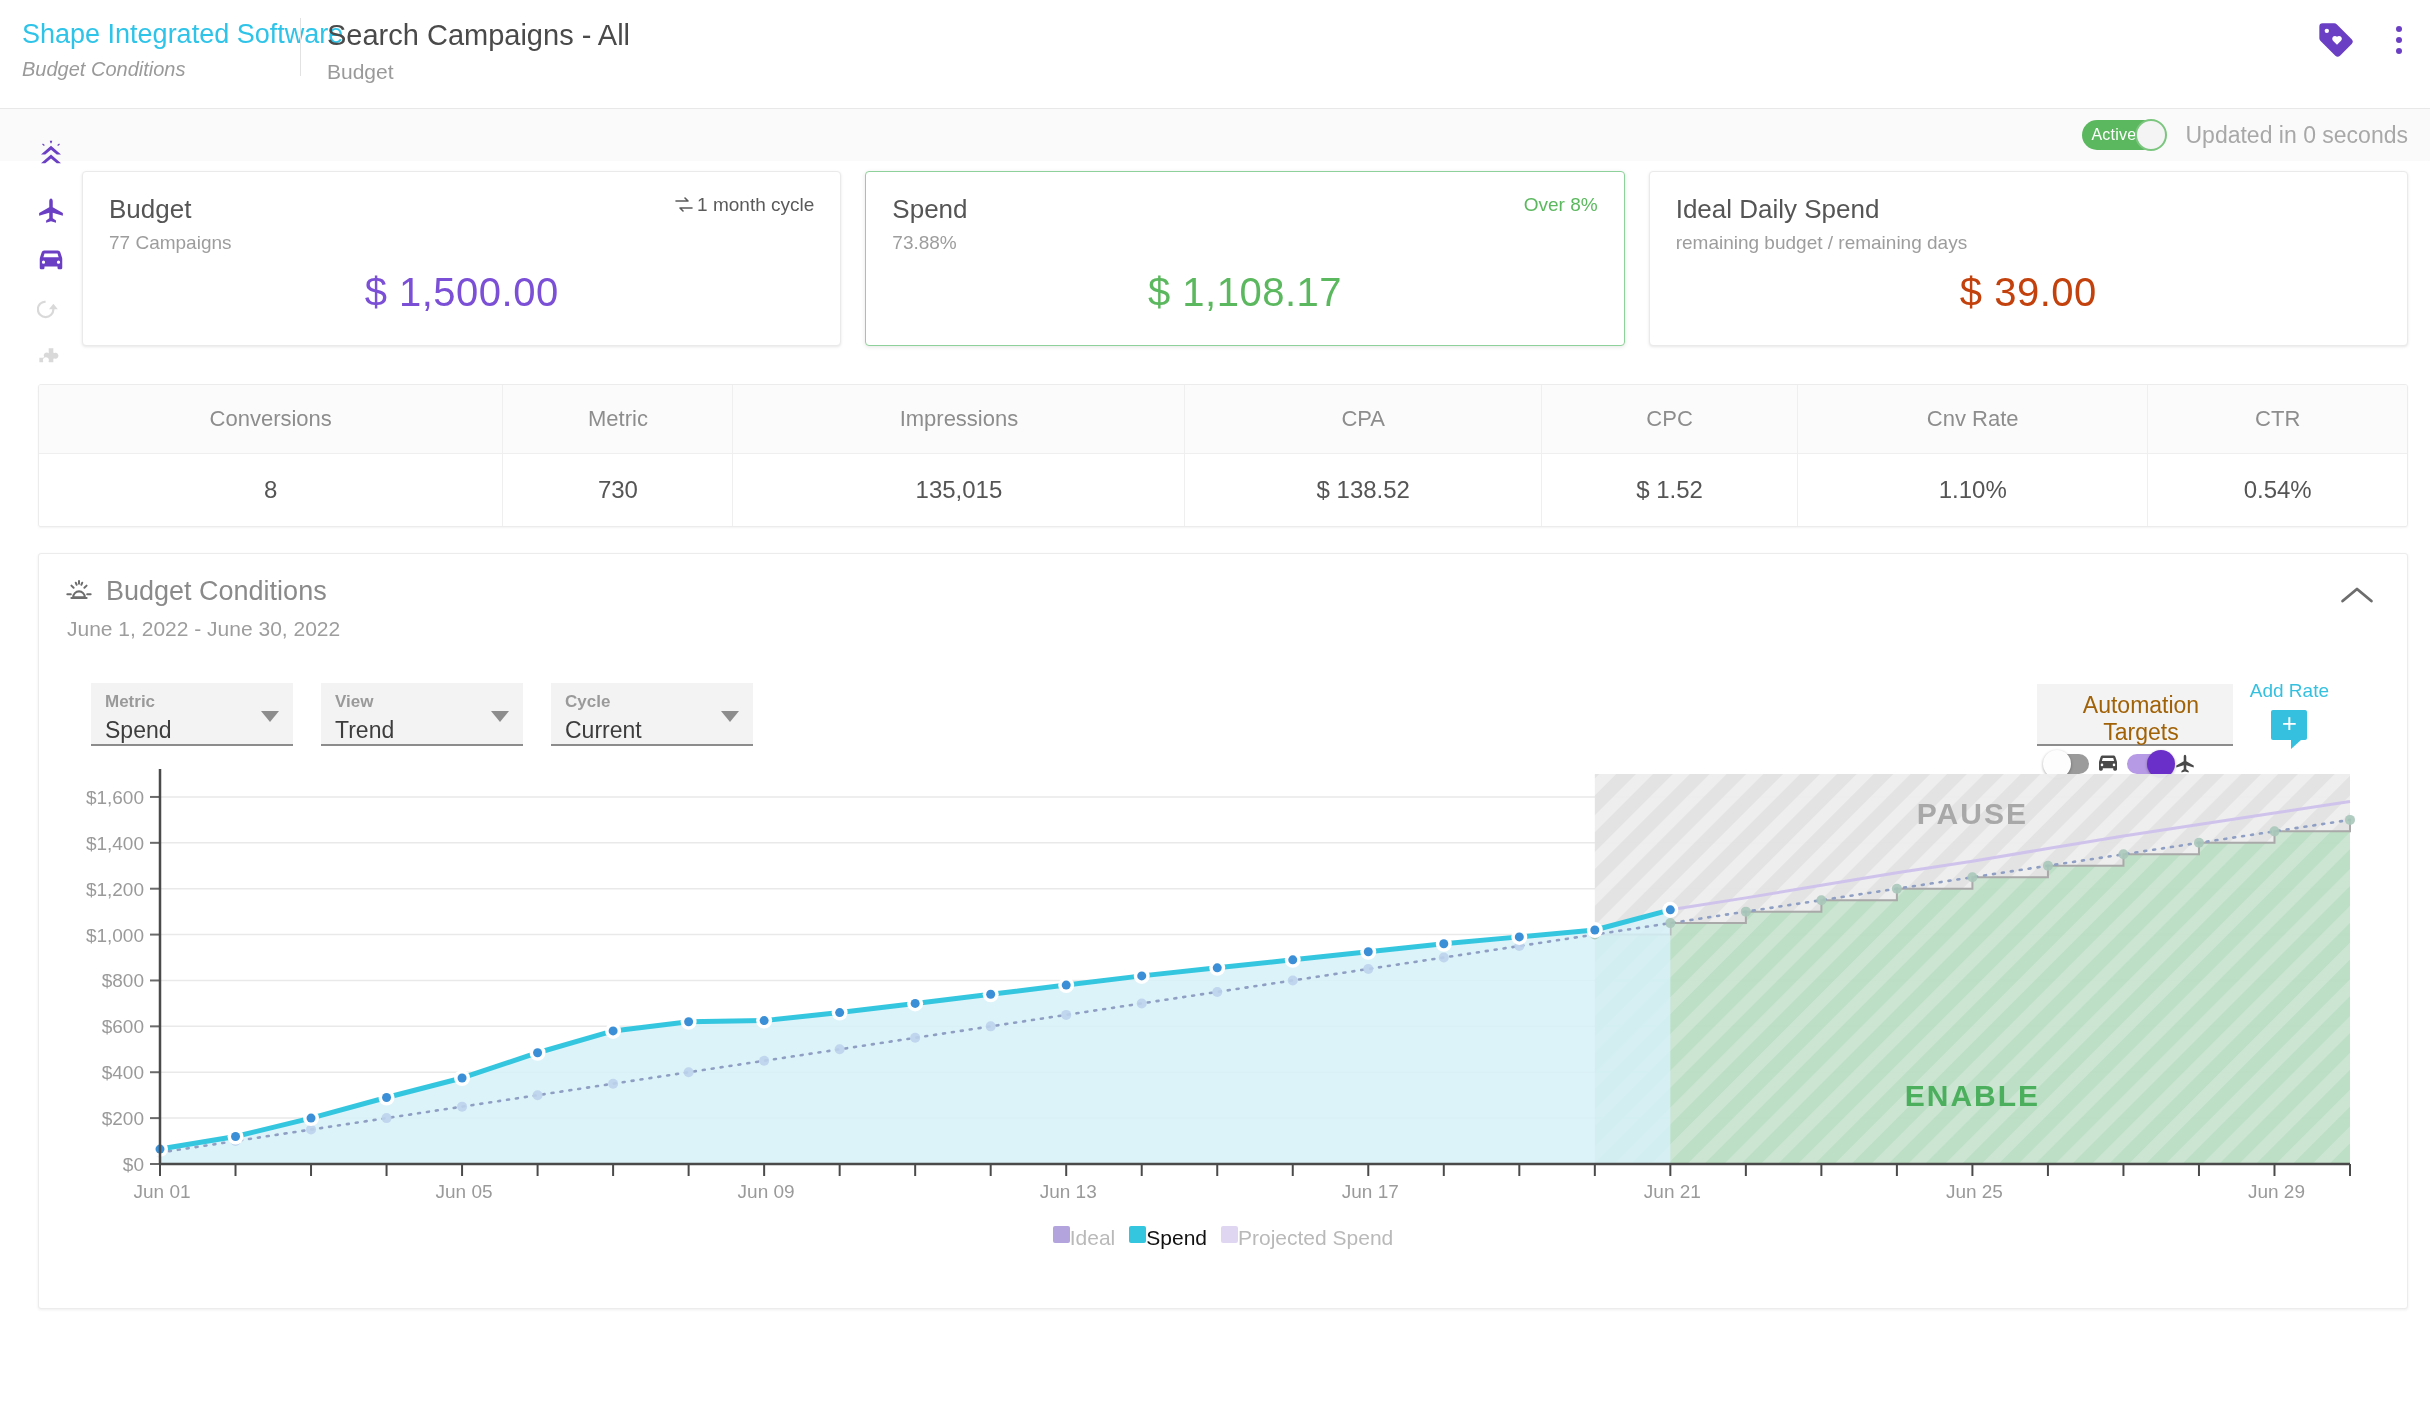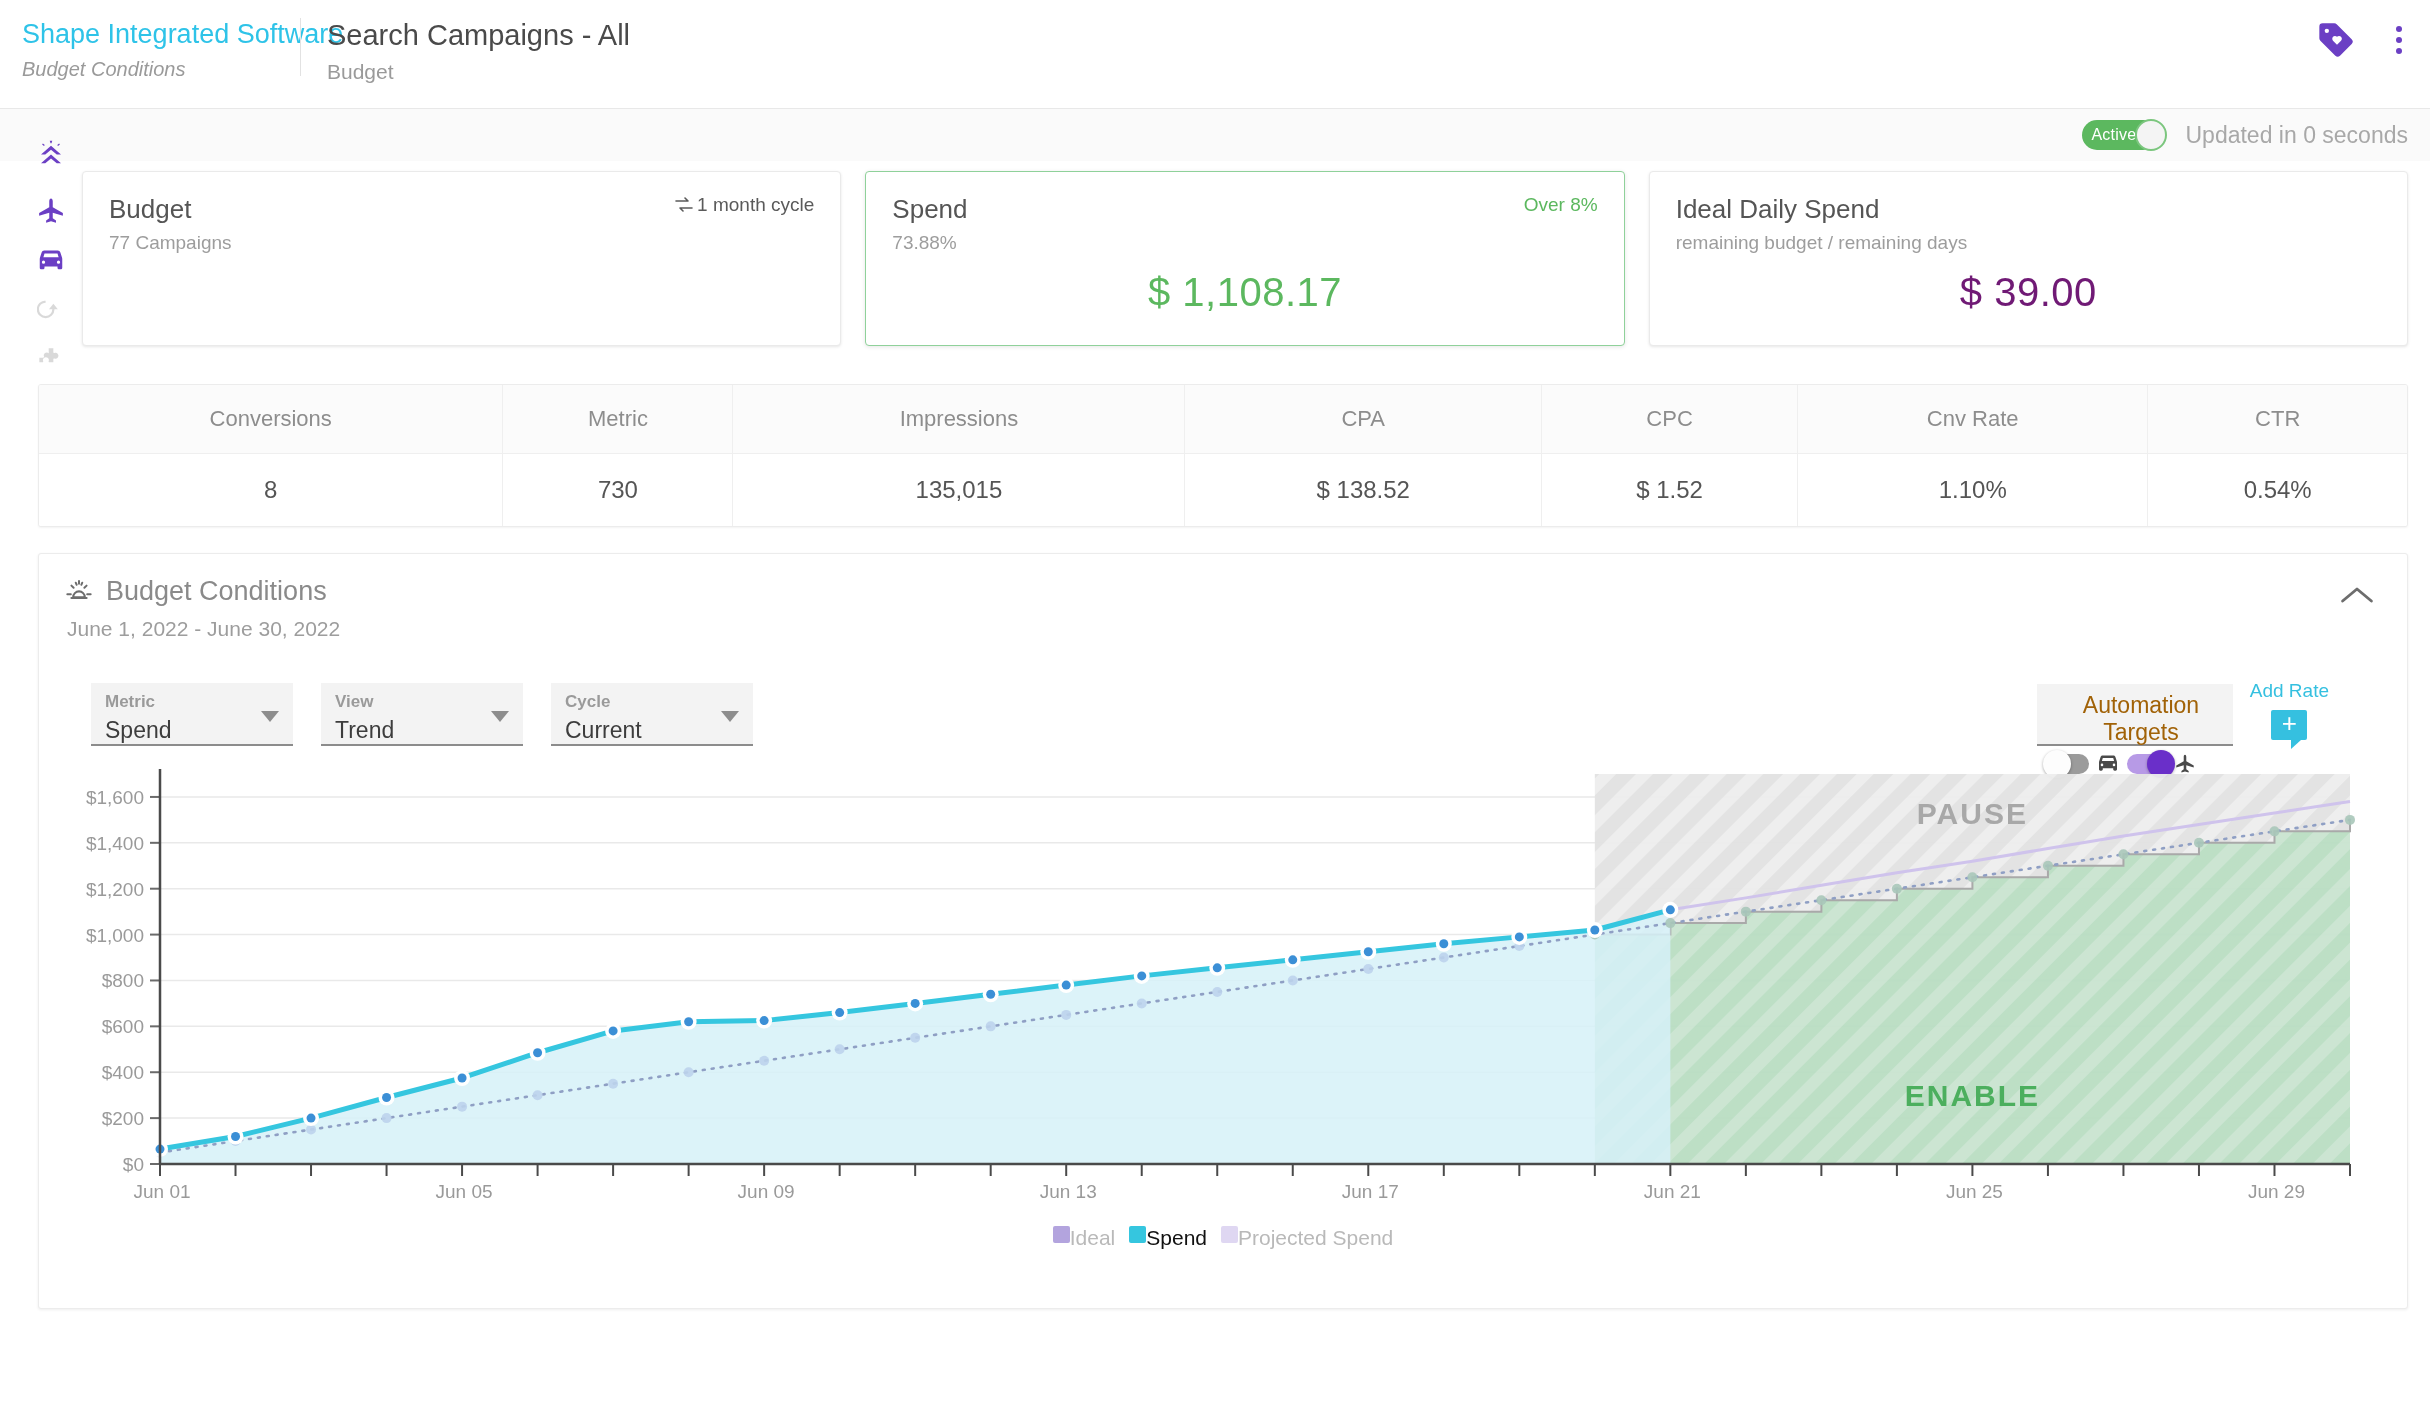--- a/index.html
+++ b/index.html
@@ -60,21 +60,21 @@
   .card-head{display:flex;justify-content:space-between;align-items:flex-start;}
   .card-title{font-size:26px;color:#555;font-weight:400;}
   .card-sub{font-size:19px;color:#9d9d9d;margin-top:7px;}
   .card-note{font-size:19px;color:#5cb85f;}
   .card-cycle{font-size:19px;color:#5a5a5a;display:flex;align-items:center;gap:4px;white-space:nowrap;}
   .card-value{
     text-align:center;font-size:40px;font-weight:300;margin-top:16px;letter-spacing:.5px;
   }
   .v-purple{color:#7b4fd6;}
   .v-green{color:#5cb85f;}
-  .v-gray{color:#701a75;}
+  .v-gray{color:#c2410c;}
   
   .metrics{
     margin:38px 22px 0 38px;border:1px solid #ececec;border-radius:3px;background:#fff;
     box-shadow:0 1px 2px rgba(0,0,0,.05);overflow:hidden;
   }
   .metrics table{width:100%;border-collapse:collapse;}
   .metrics th{
     background:#fbfbfb;color:#8d8d8d;font-size:22px;font-weight:400;
     padding:21px 0;border-right:1px solid #efefef;border-bottom:1px solid #efefef;
   }
@@ -201,20 +201,21 @@
         <div class="card-title">Budget</div>
         <div class="card-sub">77 Campaigns</div>
       </div>
       <div class="card-cycle">
         <svg width="18" height="16" viewBox="0 0 18 16">
           <path d="M1 4h12l-3-3M17 11H5l3 3" stroke="#5a5a5a" stroke-width="1.6" fill="none" stroke-linecap="round" stroke-linejoin="round"></path>
         </svg>
         <span>1 month cycle</span>
       </div>
     </div>
+    <div class="card-value v-purple">$ 1,500.00</div>
   </div>
 
   <div class="card accent">
     <div class="card-head">
       <div>
         <div class="card-title">Spend</div>
         <div class="card-sub">73.88%</div>
       </div>
       <div class="card-note">Over 8%</div>
     </div>

